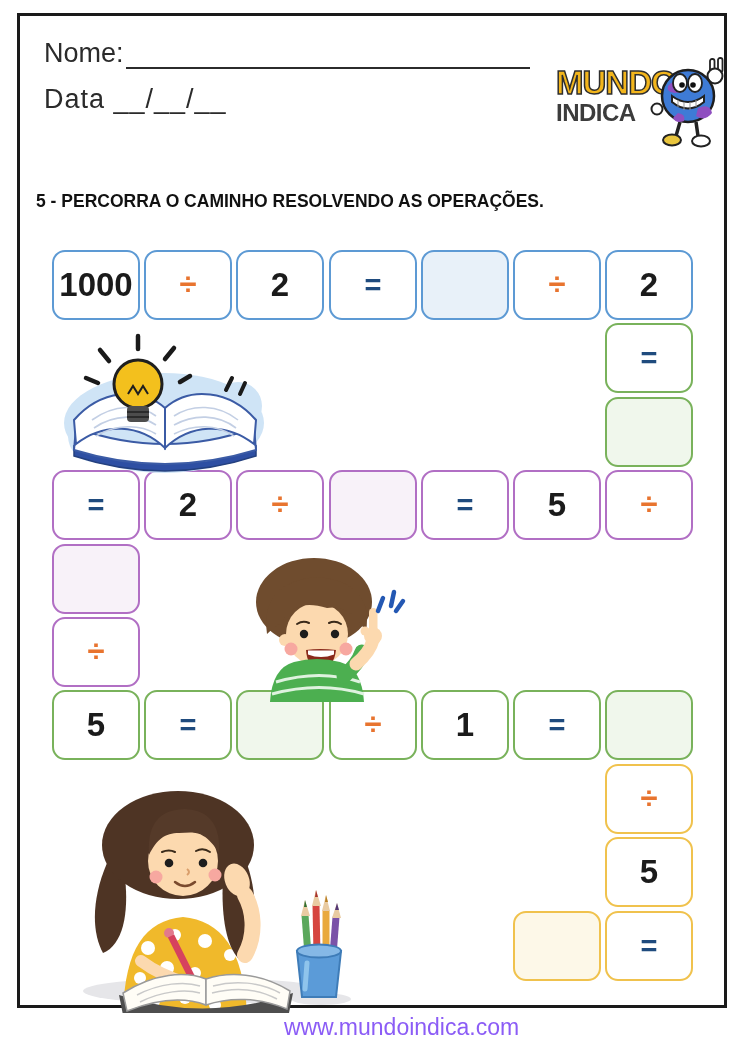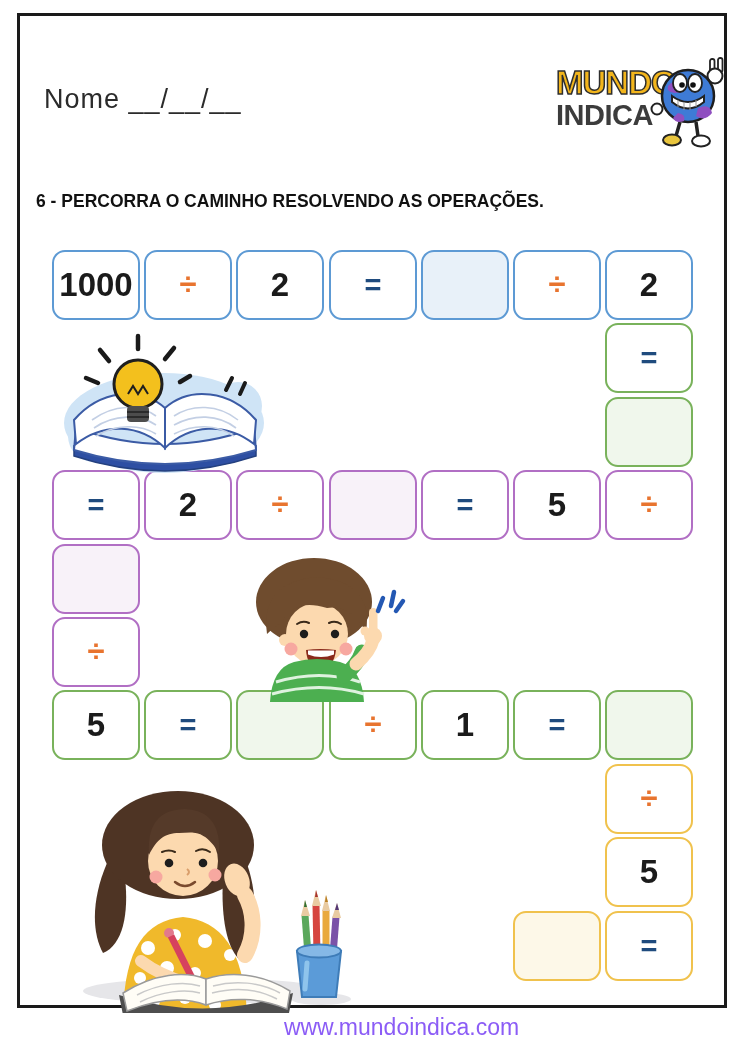--- a/index.html
+++ b/index.html
@@ -10,21 +10,21 @@
   
   .name-row{position:absolute;left:44px;top:38px;font-size:27px;color:#2b2b2b;white-space:nowrap;}
   .write-line{display:inline-block;width:404px;height:27px;border-bottom:2px solid #2b2b2b;
               vertical-align:bottom;margin-left:2px;}
   .date-row{position:absolute;left:44px;top:84px;font-size:27px;color:#2b2b2b;letter-spacing:1px;}
   
   .logo{position:absolute;left:556px;top:26px;width:172px;height:96px;margin-top:30px;}
   .logo-text{position:absolute;left:0;top:10px;line-height:1;}
   .logo-mundo{display:block;font-size:33px;font-weight:900;letter-spacing:-1px;color:#F2B51C;
               -webkit-text-stroke:1.5px #2e2e2e;}
-  .logo-indica{display:block;font-size:29px;font-weight:900;letter-spacing:-0.5px;color:#3c3c3c;margin-top:2px;}
+  .logo-indica{display:block;font-size:24px;font-weight:900;letter-spacing:-0.5px;color:#3c3c3c;margin-top:2px;}
   .globe{position:absolute;left:94px;top:0;}
   
   .title{position:absolute;left:0;top:138px;width:100%;text-align:center;font-size:25px;
          font-weight:800;letter-spacing:.5px;color:#111;}
   .instruction{position:absolute;left:36px;top:191px;font-size:17.5px;font-weight:800;color:#111;}
   
   .cell{position:absolute;width:88px;height:70px;border:2.5px solid;border-radius:13px;
         background:#ffffff;box-sizing:border-box;display:flex;align-items:center;justify-content:center;}
   .cell span{font-weight:800;}
   .cell .num{font-size:33px;}
@@ -37,21 +37,22 @@
   .illus-girl{left:45px;top:783px;}
   
   .footer{position:absolute;left:0;top:1014px;width:100%;text-align:center;font-size:23px;color:#8b5cf6;padding-left:30px;}
 </style>
 </head>
 <body>
 
 <div class="page">
   <div class="frame"></div>
 
-  <div class="date-row">Nome __/__/__</div>
+  <div class="name-row"><span>Nome:</span><span class="write-line"></span></div>
+  <div class="date-row">Data __/__/__</div>
 
   <div class="logo">
     <div class="logo-text">
       <span class="logo-mundo">MUNDO</span>
       <span class="logo-indica">INDICA</span>
     </div>
     <svg class="globe" width="78" height="96" viewBox="0 0 78 96">
 
       <circle cx="7" cy="53" r="5.5" fill="#ffffff" stroke="#222" stroke-width="2"></circle>
 
@@ -71,21 +72,21 @@
       <ellipse cx="30" cy="27" rx="7" ry="9" fill="#fff" stroke="#222" stroke-width="1.8"></ellipse>
       <ellipse cx="45" cy="27" rx="7" ry="9" fill="#fff" stroke="#222" stroke-width="1.8"></ellipse>
       <circle cx="32" cy="29" r="2.8" fill="#111"></circle>
       <circle cx="43" cy="29" r="2.8" fill="#111"></circle>
 
       <path d="M22,40 Q38,52 54,40 L54,46 Q38,59 22,46 Z" fill="#fff" stroke="#222" stroke-width="2"></path>
       <path d="M28,44 v7 M34,46 v8 M40,46 v8 M46,44 v7" stroke="#999" stroke-width="1"></path>
     </svg>
   </div>
 
-  <div class="instruction">6 - PERCORRA O CAMINHO RESOLVENDO AS OPERAÇÕES.</div>
+  <div class="instruction">5 - PERCORRA O CAMINHO RESOLVENDO AS OPERAÇÕES.</div>
 
   <div id="grid">
       <div class="cell" style="left: 52px; top: 250px; border-color: rgb(93, 154, 212);">
         <span class="num" style="color: rgb(27, 27, 27);">1000</span>
       </div>
       <div class="cell" style="left: 144px; top: 250px; border-color: rgb(93, 154, 212);">
         <span class="op-div" style="color: rgb(232, 116, 47);">÷</span>
       </div>
       <div class="cell" style="left: 236px; top: 250px; border-color: rgb(93, 154, 212);">
         <span class="num" style="color: rgb(27, 27, 27);">2</span>

